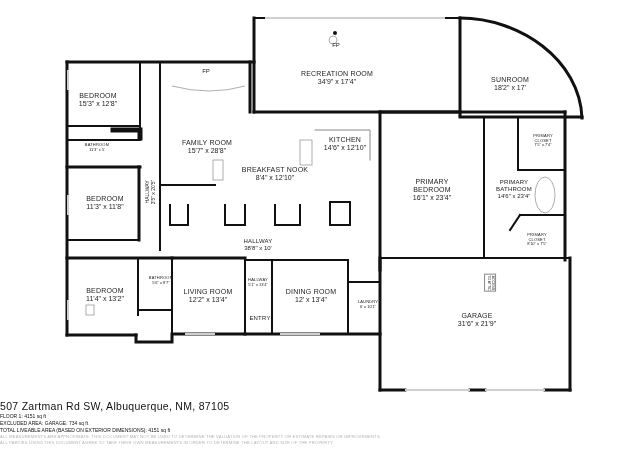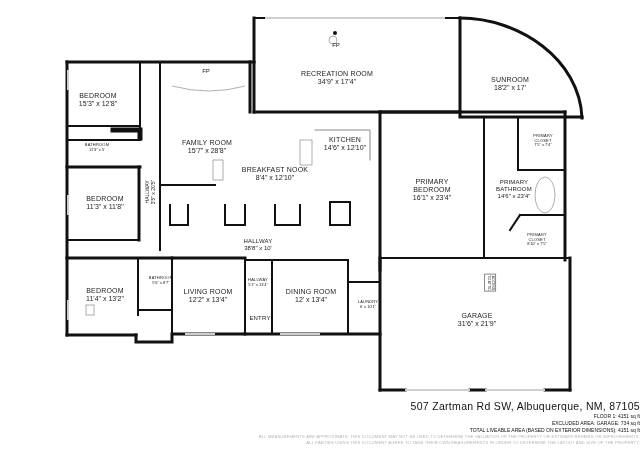--- a/index.html
+++ b/index.html
@@ -7,21 +7,21 @@
   body { position: relative; font-family: "Liberation Sans", sans-serif; color: #222; }
   #plan { position: absolute; left: 0; top: 0; width: 640px; height: 400px; }
   .room-label { position: absolute; text-align: center; color: #222; line-height: 1.15; white-space: nowrap; transform: translate(-50%, -50%); }
   .room-label .name { font-size: 7px; letter-spacing: 0.2px; }
   .room-label .dims { font-size: 7px; }
   .room-label.small .name, .room-label.small .dims { font-size: 4px; }
   .room-label.med .name, .room-label.med .dims { font-size: 6px; }
   .vlabel { position: absolute; font-size: 5px; line-height: 1.1; text-align: center; white-space: nowrap; transform: translate(-50%, -50%) rotate(-90deg); }
   .fp { position: absolute; font-size: 6px; transform: translate(-50%, -50%); }
   .attic { position: absolute; border: 0.8px solid #888; font-size: 3.5px; line-height: 1.1; text-align: center; padding: 1px 0.5px; transform: rotate(90deg); white-space: nowrap; }
-  .footer { position: absolute; left: 0; width: 640px; text-align: right; white-space: nowrap; }
+  .footer { position: absolute; left: 0; width: 640px; text-align: left; white-space: nowrap; }
   .addr { top: 400px; font-size: 10.5px; color: #111; letter-spacing: 0.3px; }
   .meta { font-size: 5px; color: #111; }
   .disc { font-size: 4.2px; color: #b5b5b5; letter-spacing: 0.15px; }
 </style>
 </head>
 <body>
 
 <svg id="plan" viewBox="0 0 640 400" xmlns="http://www.w3.org/2000/svg">
   <g fill="none" stroke="#111" stroke-linecap="square">
 

